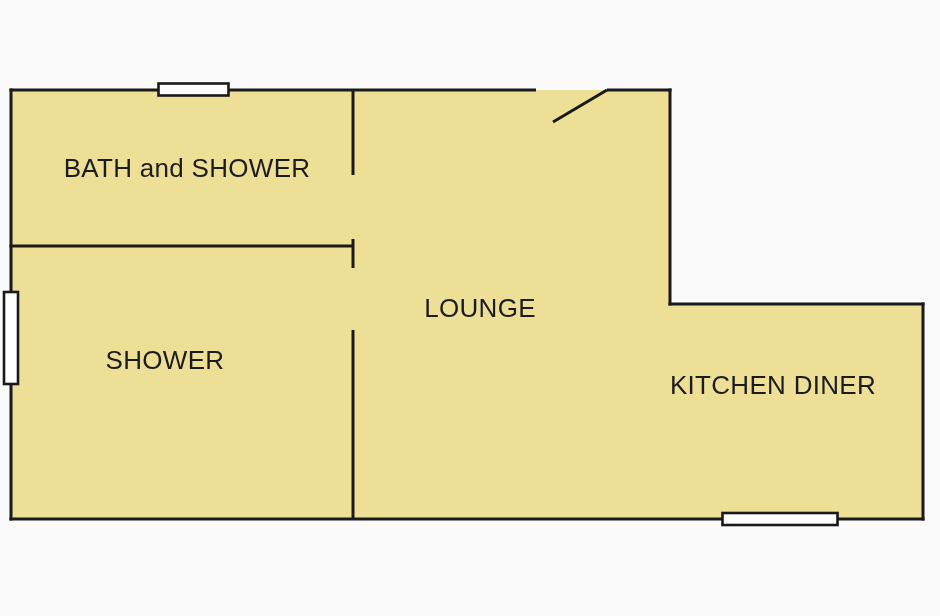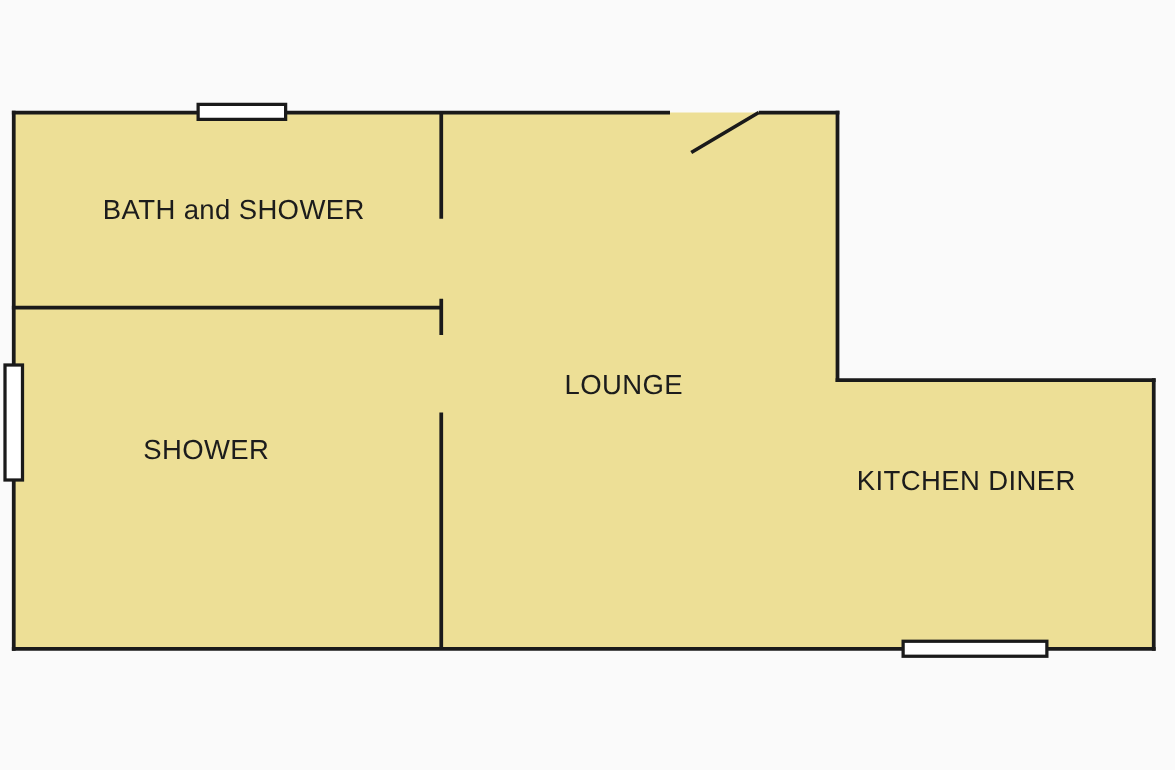--- a/index.html
+++ b/index.html
@@ -24,21 +24,21 @@
     left: 0;
     top: 0;
     width: 940px;
     height: 616px;
     display: block;
   }
   .room-label {
     position: absolute;
     transform: translate(-50%, -50%);
     color: #1C1C1C;
-    font-size: 22px;
+    font-size: 26px;
     letter-spacing: 0.3px;
     white-space: nowrap;
     font-family: "Liberation Sans", sans-serif;
   }
 </style>
 </head>
 <body>
 
 <div class="canvas">
 
@@ -71,17 +71,17 @@
       <rect x="158.5" y="83.5" width="70" height="12" fill="#FFFFFF"></rect>
       <rect x="4" y="292" width="14" height="92" fill="#FFFFFF"></rect>
       <rect x="722.5" y="513" width="115" height="12" fill="#FFFFFF"></rect>
     </g>
   </svg>
 
   <div class="room-label" style="left:187px; top:168px;">BATH and SHOWER</div>
 
   <div class="room-label" style="left:165px; top:360px;">SHOWER</div>
 
-  <div class="room-label" style="left:499px; top:308px;">LOUNGE</div>
+  <div class="room-label" style="left:480px; top:308px;">LOUNGE</div>
 
   <div class="room-label" style="left:773px; top:385px;text-align:right;">KITCHEN DINER</div>
 
 </div>
 
 </body></html>

